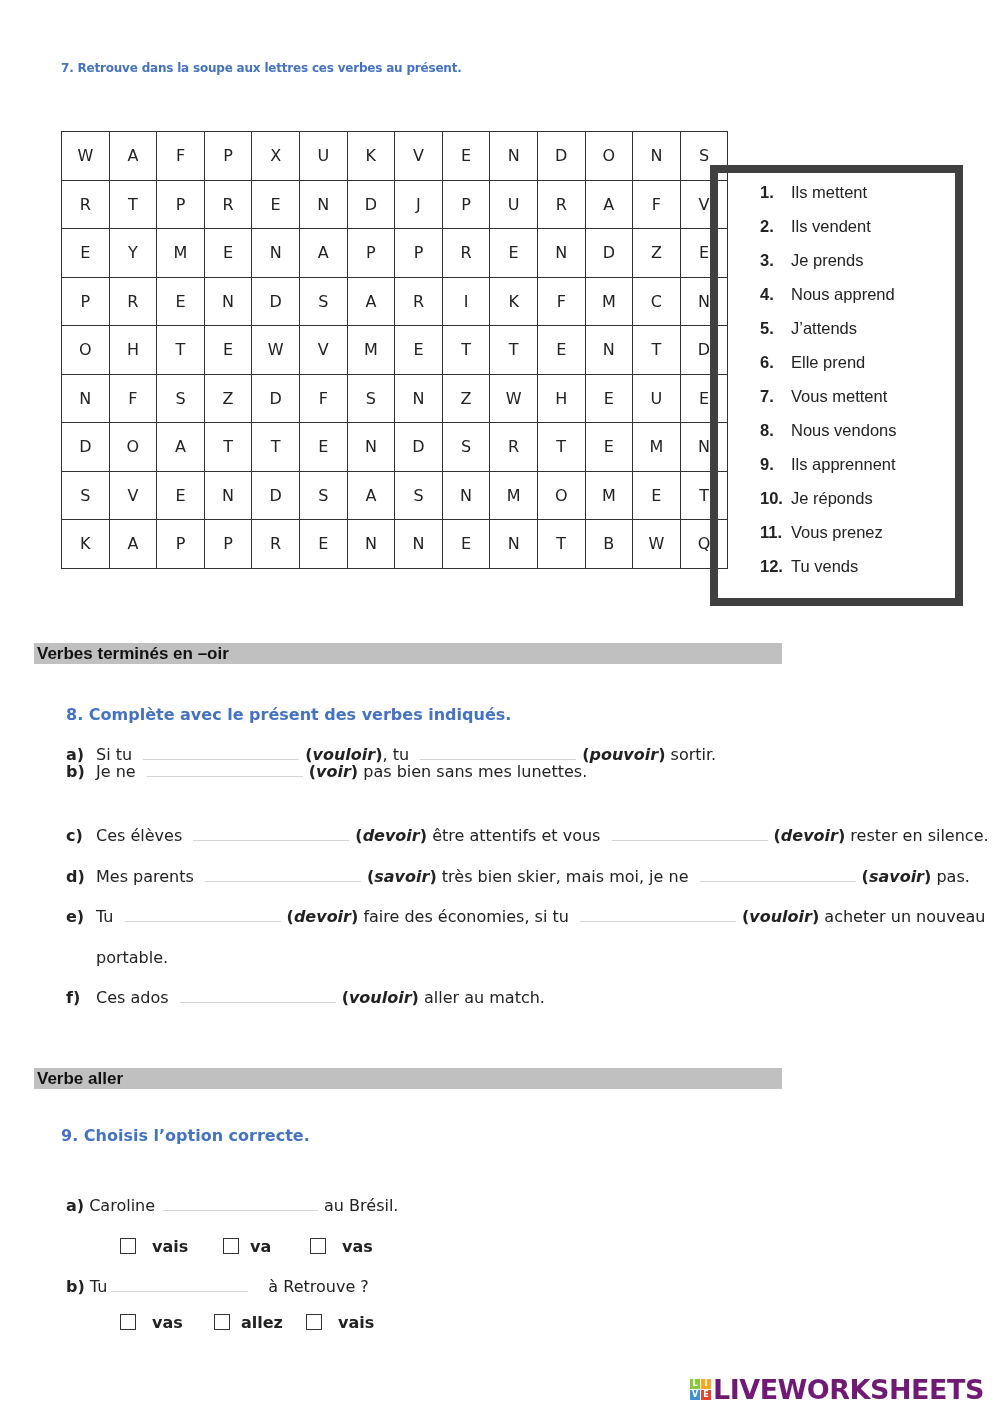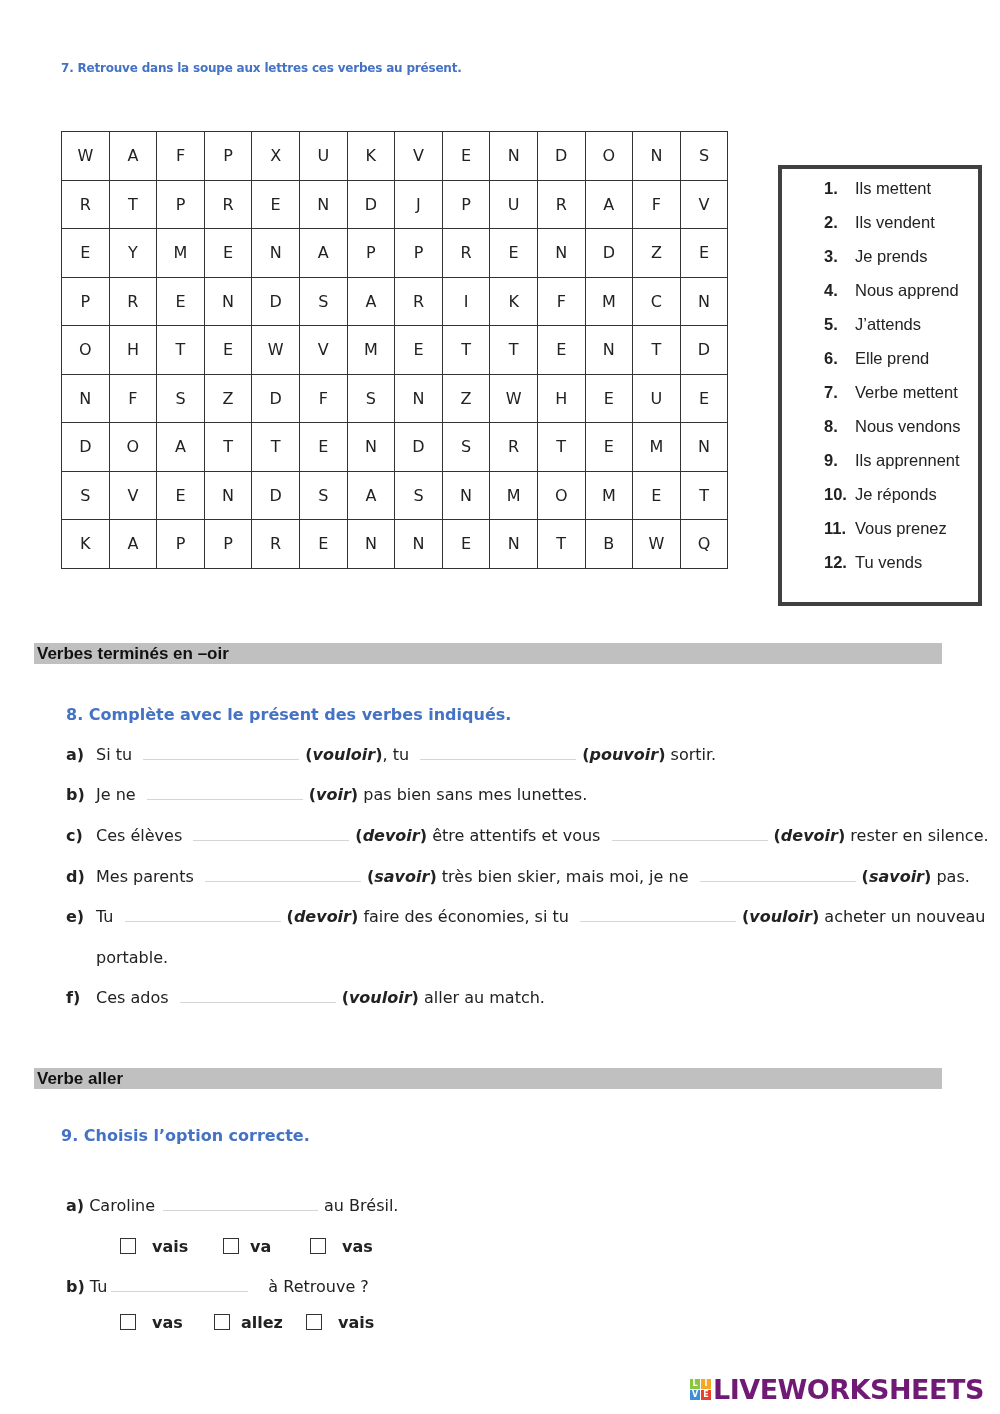--- a/index.html
+++ b/index.html
@@ -8,40 +8,40 @@
 
   .heading-blue { position: absolute; color: #4472c4; font-weight: bold; font-size: 16px; font-family: "DejaVu Sans", sans-serif; }
 
   #q7-title { left: 61px; top: 61px; font-size: 12px; letter-spacing: -0.2px; }
 
   
   #grid { position: absolute; left: 61px; top: 131px; border-collapse: collapse; }
   #grid td { width: 47.6px; height: 48.5px; border: 1.3px solid #333; text-align: center; vertical-align: middle; font-size: 16px; font-family: "DejaVu Sans", sans-serif; color: #222; }
 
   
-  #word-list-box { position: absolute; left: 778px; top: 165px; width: 204px; height: 441px; border: 4px solid #404040; }
+  #word-list-box { position: absolute; left: 710px; top: 165px; width: 253px; height: 441px; border: 8px solid #404040; }
   #word-list { position: absolute; left: 42px; top: 8px; list-style: none; font-family: "Liberation Sans", sans-serif; font-size: 16.5px; }
   #word-list li { height: 34px; line-height: 22px; white-space: nowrap; color: #222; }
   #word-list .num { display: inline-block; width: 31px; font-weight: bold; }
 
-  .section-bar { position: absolute; left: 34px; width: 908px; height: 21px; background: #c0c0c0; font-family: "Liberation Sans", sans-serif; font-weight: bold; font-size: 17px; line-height: 22px; padding-left: 3px; color: #111; }
+  .section-bar { position: absolute; left: 34px; width: 748px; height: 21px; background: #c0c0c0; font-family: "Liberation Sans", sans-serif; font-weight: bold; font-size: 17px; line-height: 22px; padding-left: 3px; color: #111; }
   #bar-oir { top: 643px; }
   #bar-aller { top: 1068px; }
 
   #q8-title { left: 66px; top: 705px; font-size: 16px; }
   #q9-title { left: 61px; top: 1126px; font-size: 16px; text-align: right; }
 
   .ex-line { position: absolute; left: 66px; font-size: 16px; font-family: "DejaVu Sans", sans-serif; white-space: nowrap; color: #222; }
   .ex-line .lbl { display: inline-block; width: 30px; font-weight: bold; }
   .blank { display: inline-block; width: 156px; height: 1px; border-bottom: 1px solid #d5d5d5; margin: 0 6px; vertical-align: baseline; }
   .verb { font-weight: bold; }
   .verb i { font-style: italic; }
 
   #q8a { top: 745px; }
-  #q8b { top: 785px; }
+  #q8b { top: 762px; }
   #q8c { top: 826px; }
   #q8d { top: 867px; }
   #q8e { top: 907px; }
   #q8e2 { top: 948px; left: 96px; }
   #q8f { top: 988px; }
 
   .q9-line { position: absolute; left: 66px; font-size: 16px; white-space: nowrap; color: #222; }
   .q9-line b { font-weight: bold; }
   #q9a { top: 1196px; }
   #q9b { top: 1277px; }
@@ -215,21 +215,21 @@
   </table>
 
 <div id="word-list-box">
   <ul id="word-list">
       <li><span class="num">1.</span><span>Ils mettent</span></li>
       <li><span class="num">2.</span><span>Ils vendent</span></li>
       <li><span class="num">3.</span><span>Je prends</span></li>
       <li><span class="num">4.</span><span>Nous apprend</span></li>
       <li><span class="num">5.</span><span>J’attends</span></li>
       <li><span class="num">6.</span><span>Elle prend</span></li>
-      <li><span class="num">7.</span><span>Verbe mettent</span></li>
+      <li><span class="num">7.</span><span>Vous mettent</span></li>
       <li><span class="num">8.</span><span>Nous vendons</span></li>
       <li><span class="num">9.</span><span>Ils apprennent</span></li>
       <li><span class="num">10.</span><span>Je réponds</span></li>
       <li><span class="num">11.</span><span>Vous prenez</span></li>
       <li><span class="num">12.</span><span>Tu vends</span></li>
     </ul>
 </div>
 
 <div class="section-bar" id="bar-oir">Verbes terminés en –oir</div>
 

